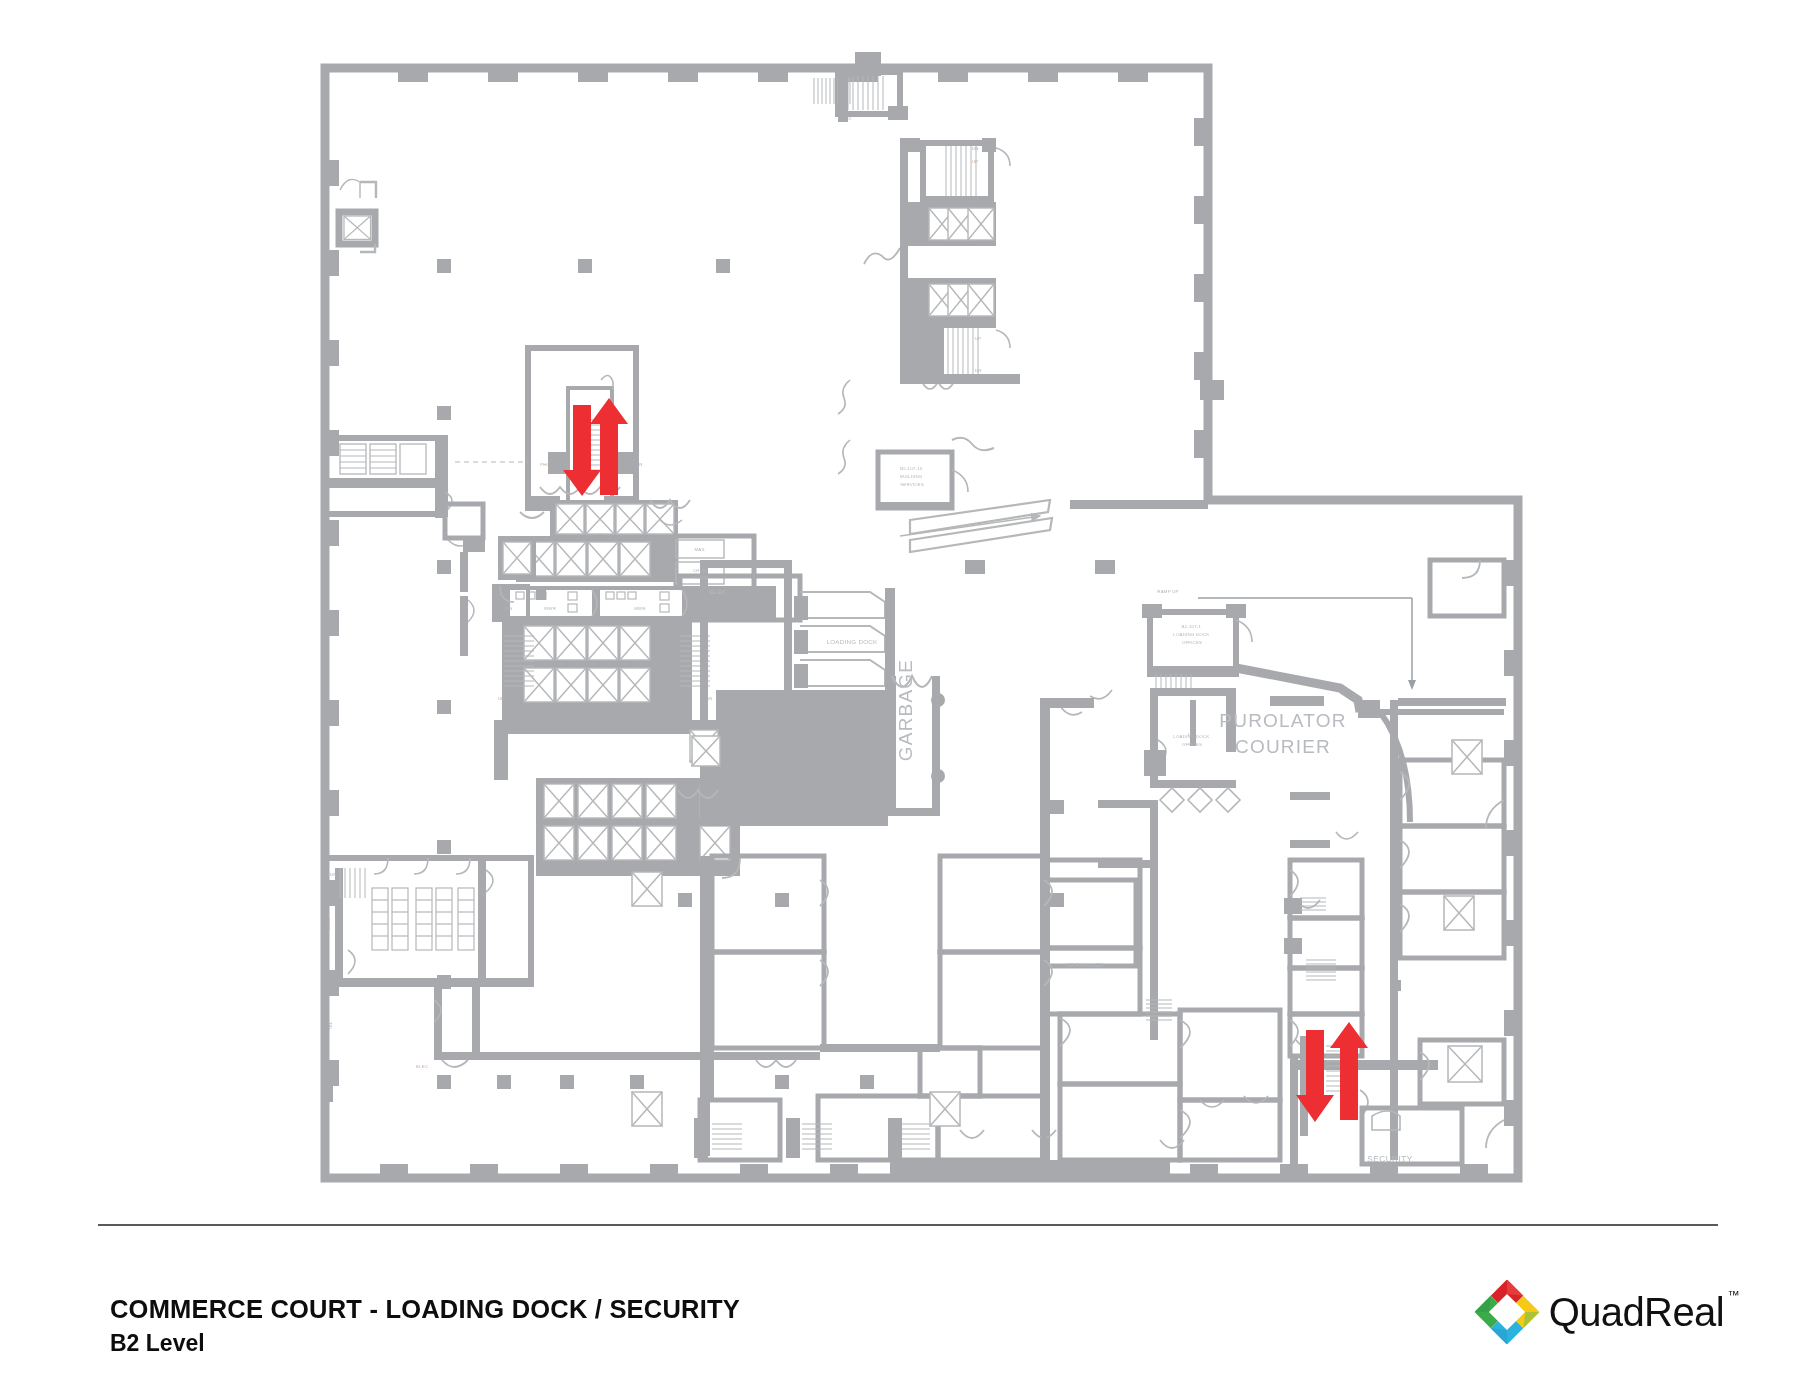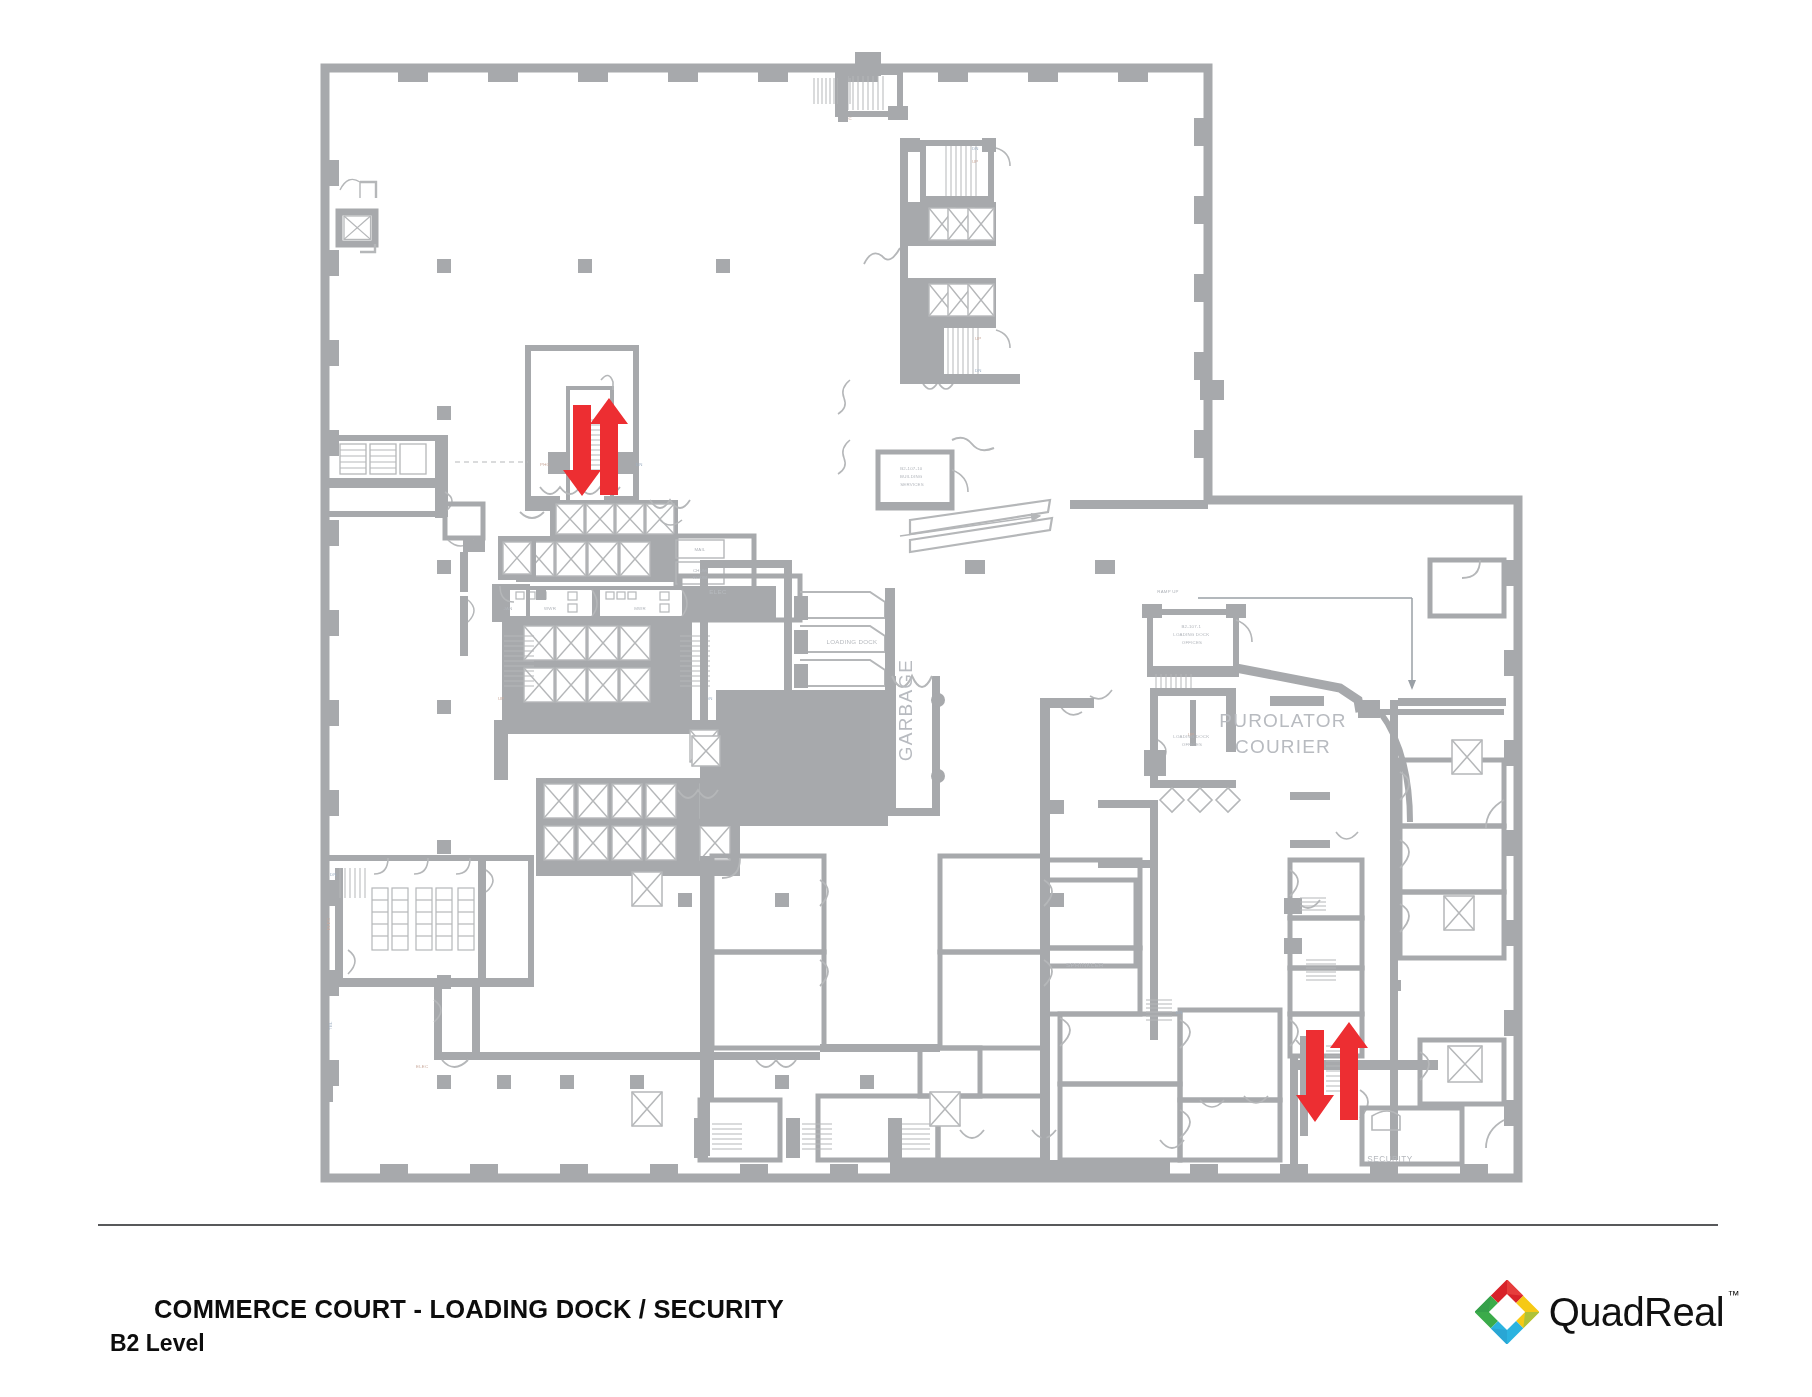--- a/index.html
+++ b/index.html
@@ -52,21 +52,20 @@
     left: 110px;
     top: 54px;
   }
   #plan-title {
     font-size: 25.5px;
     font-weight: bold;
     letter-spacing: 0.2px;
     color: #0d0d0d;
     line-height: 1.18;
     white-space: nowrap;
-    margin-left: 44px;
   }
   #plan-subtitle {
     font-size: 23px;
     font-weight: bold;
     color: #0d0d0d;
     line-height: 1.25;
     margin-top: 5px;
   }
   #logo-block {
     position: absolute;

